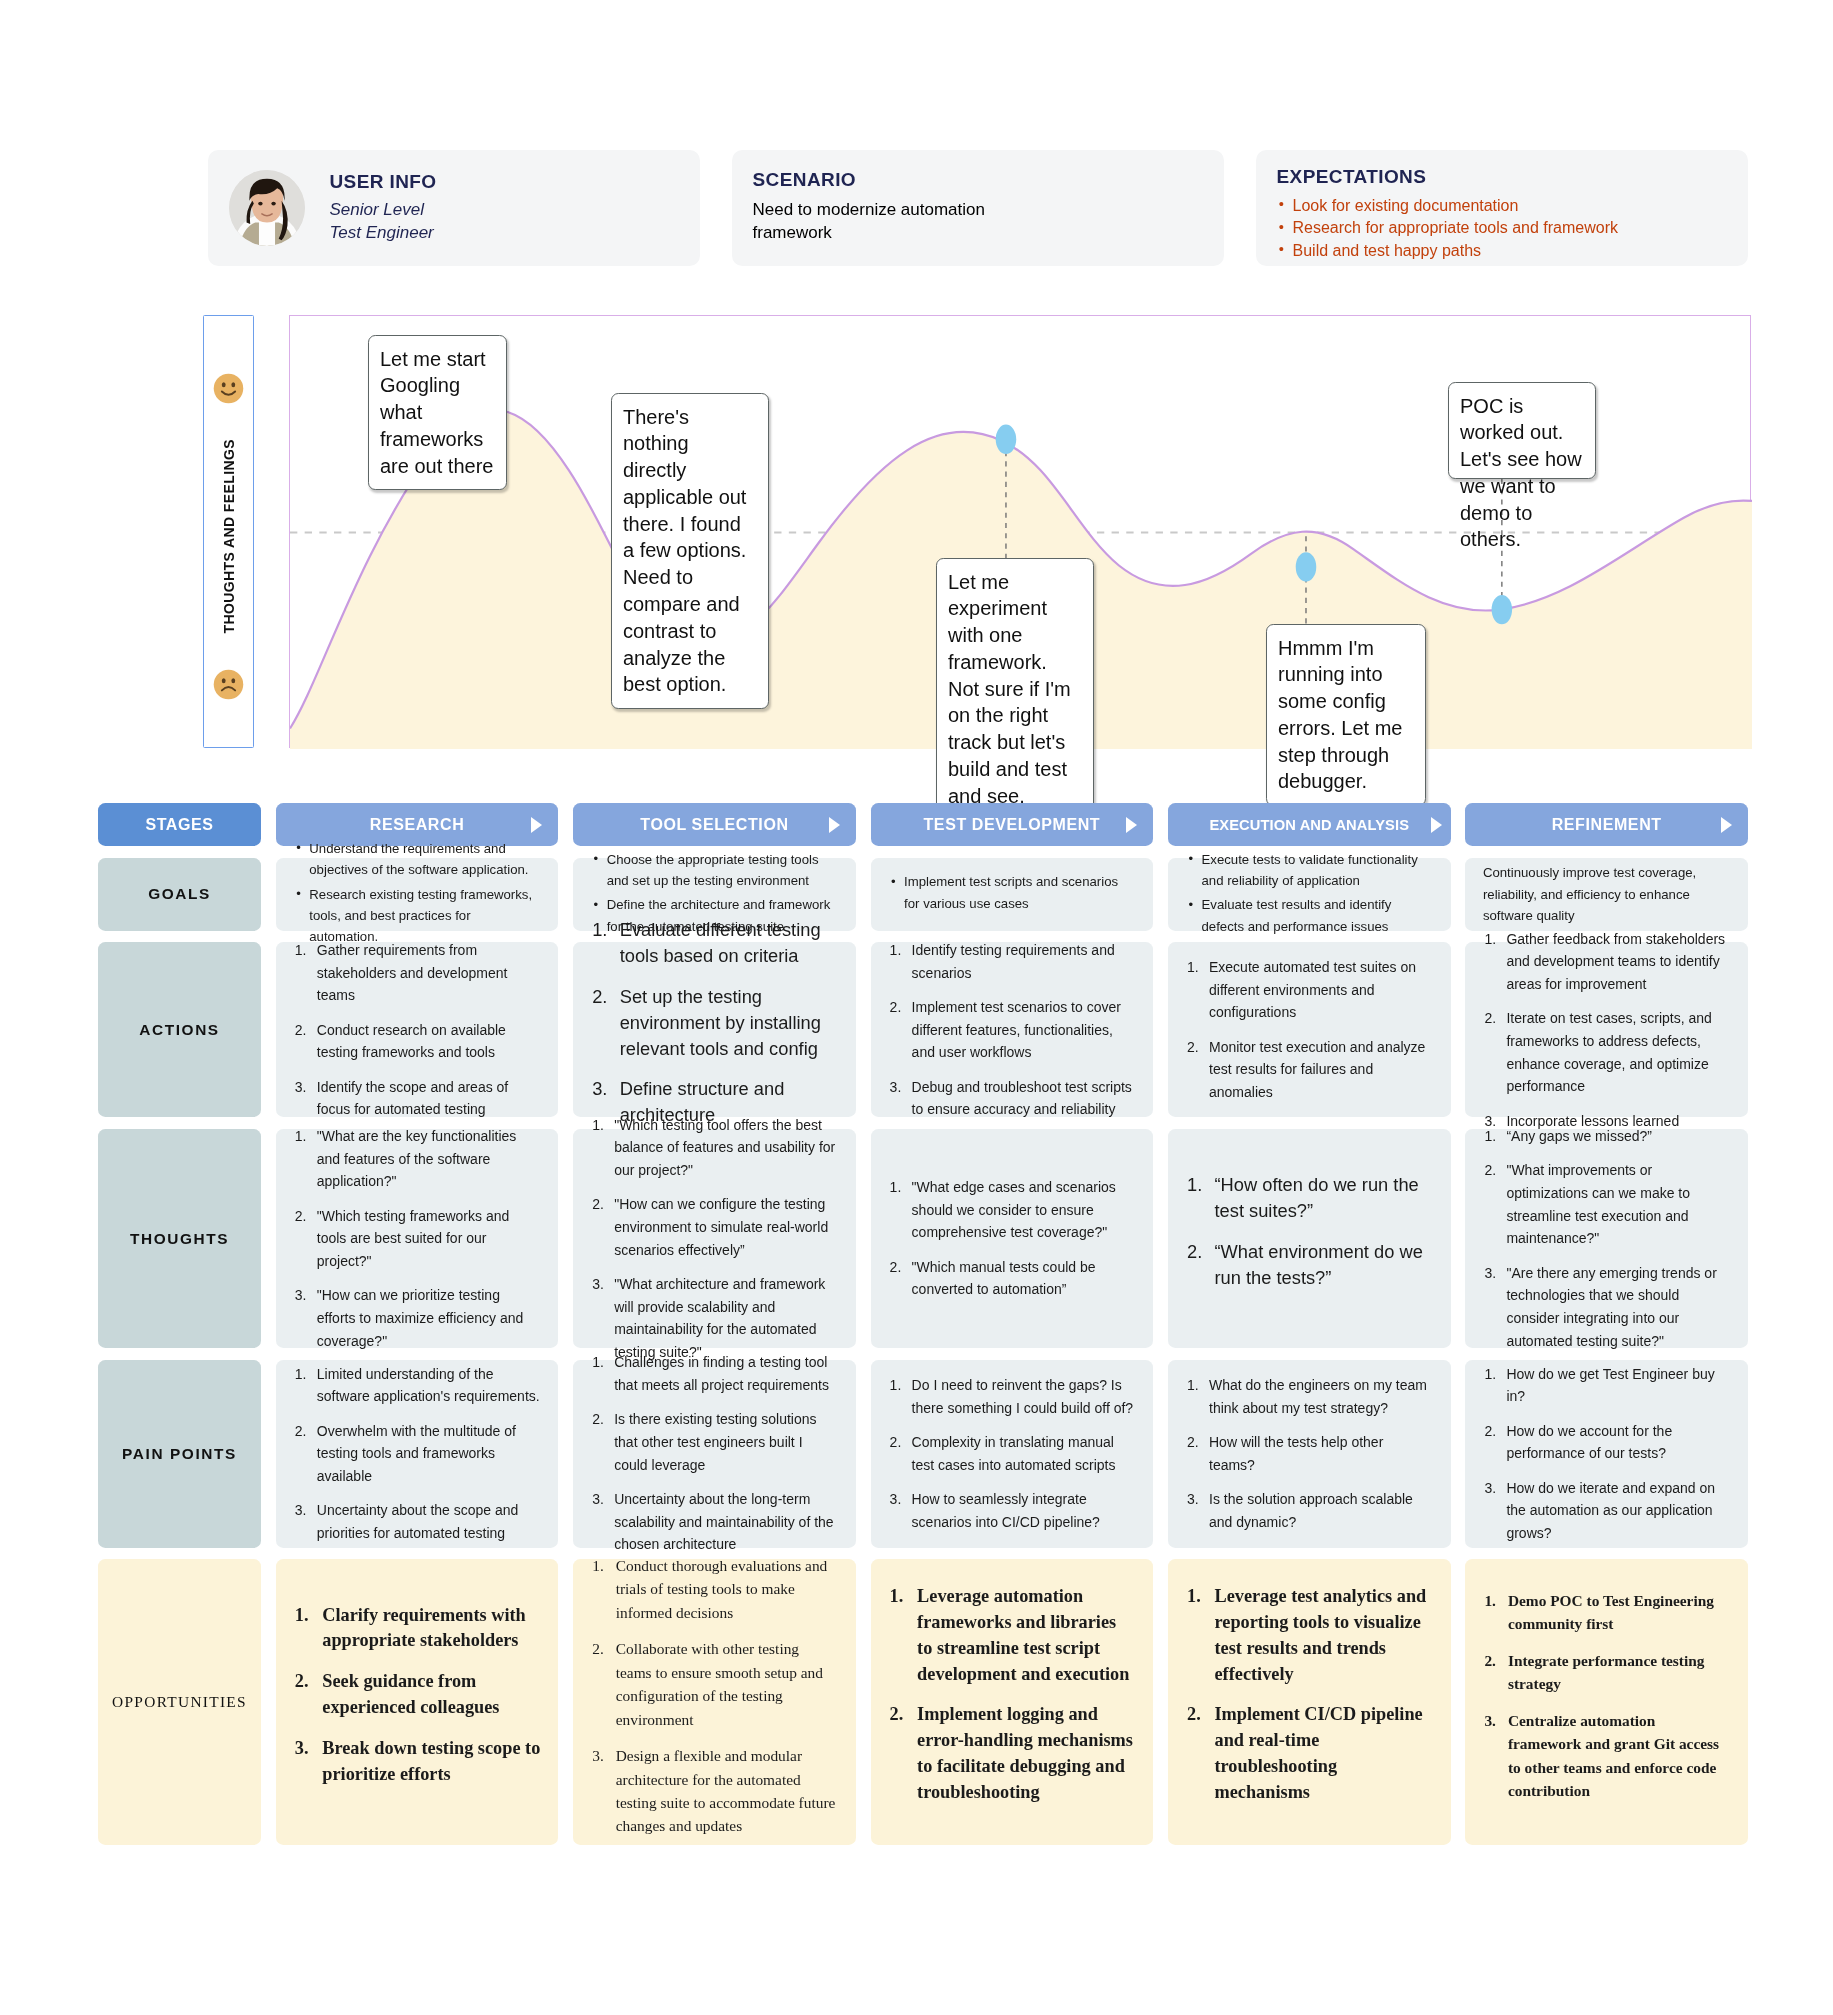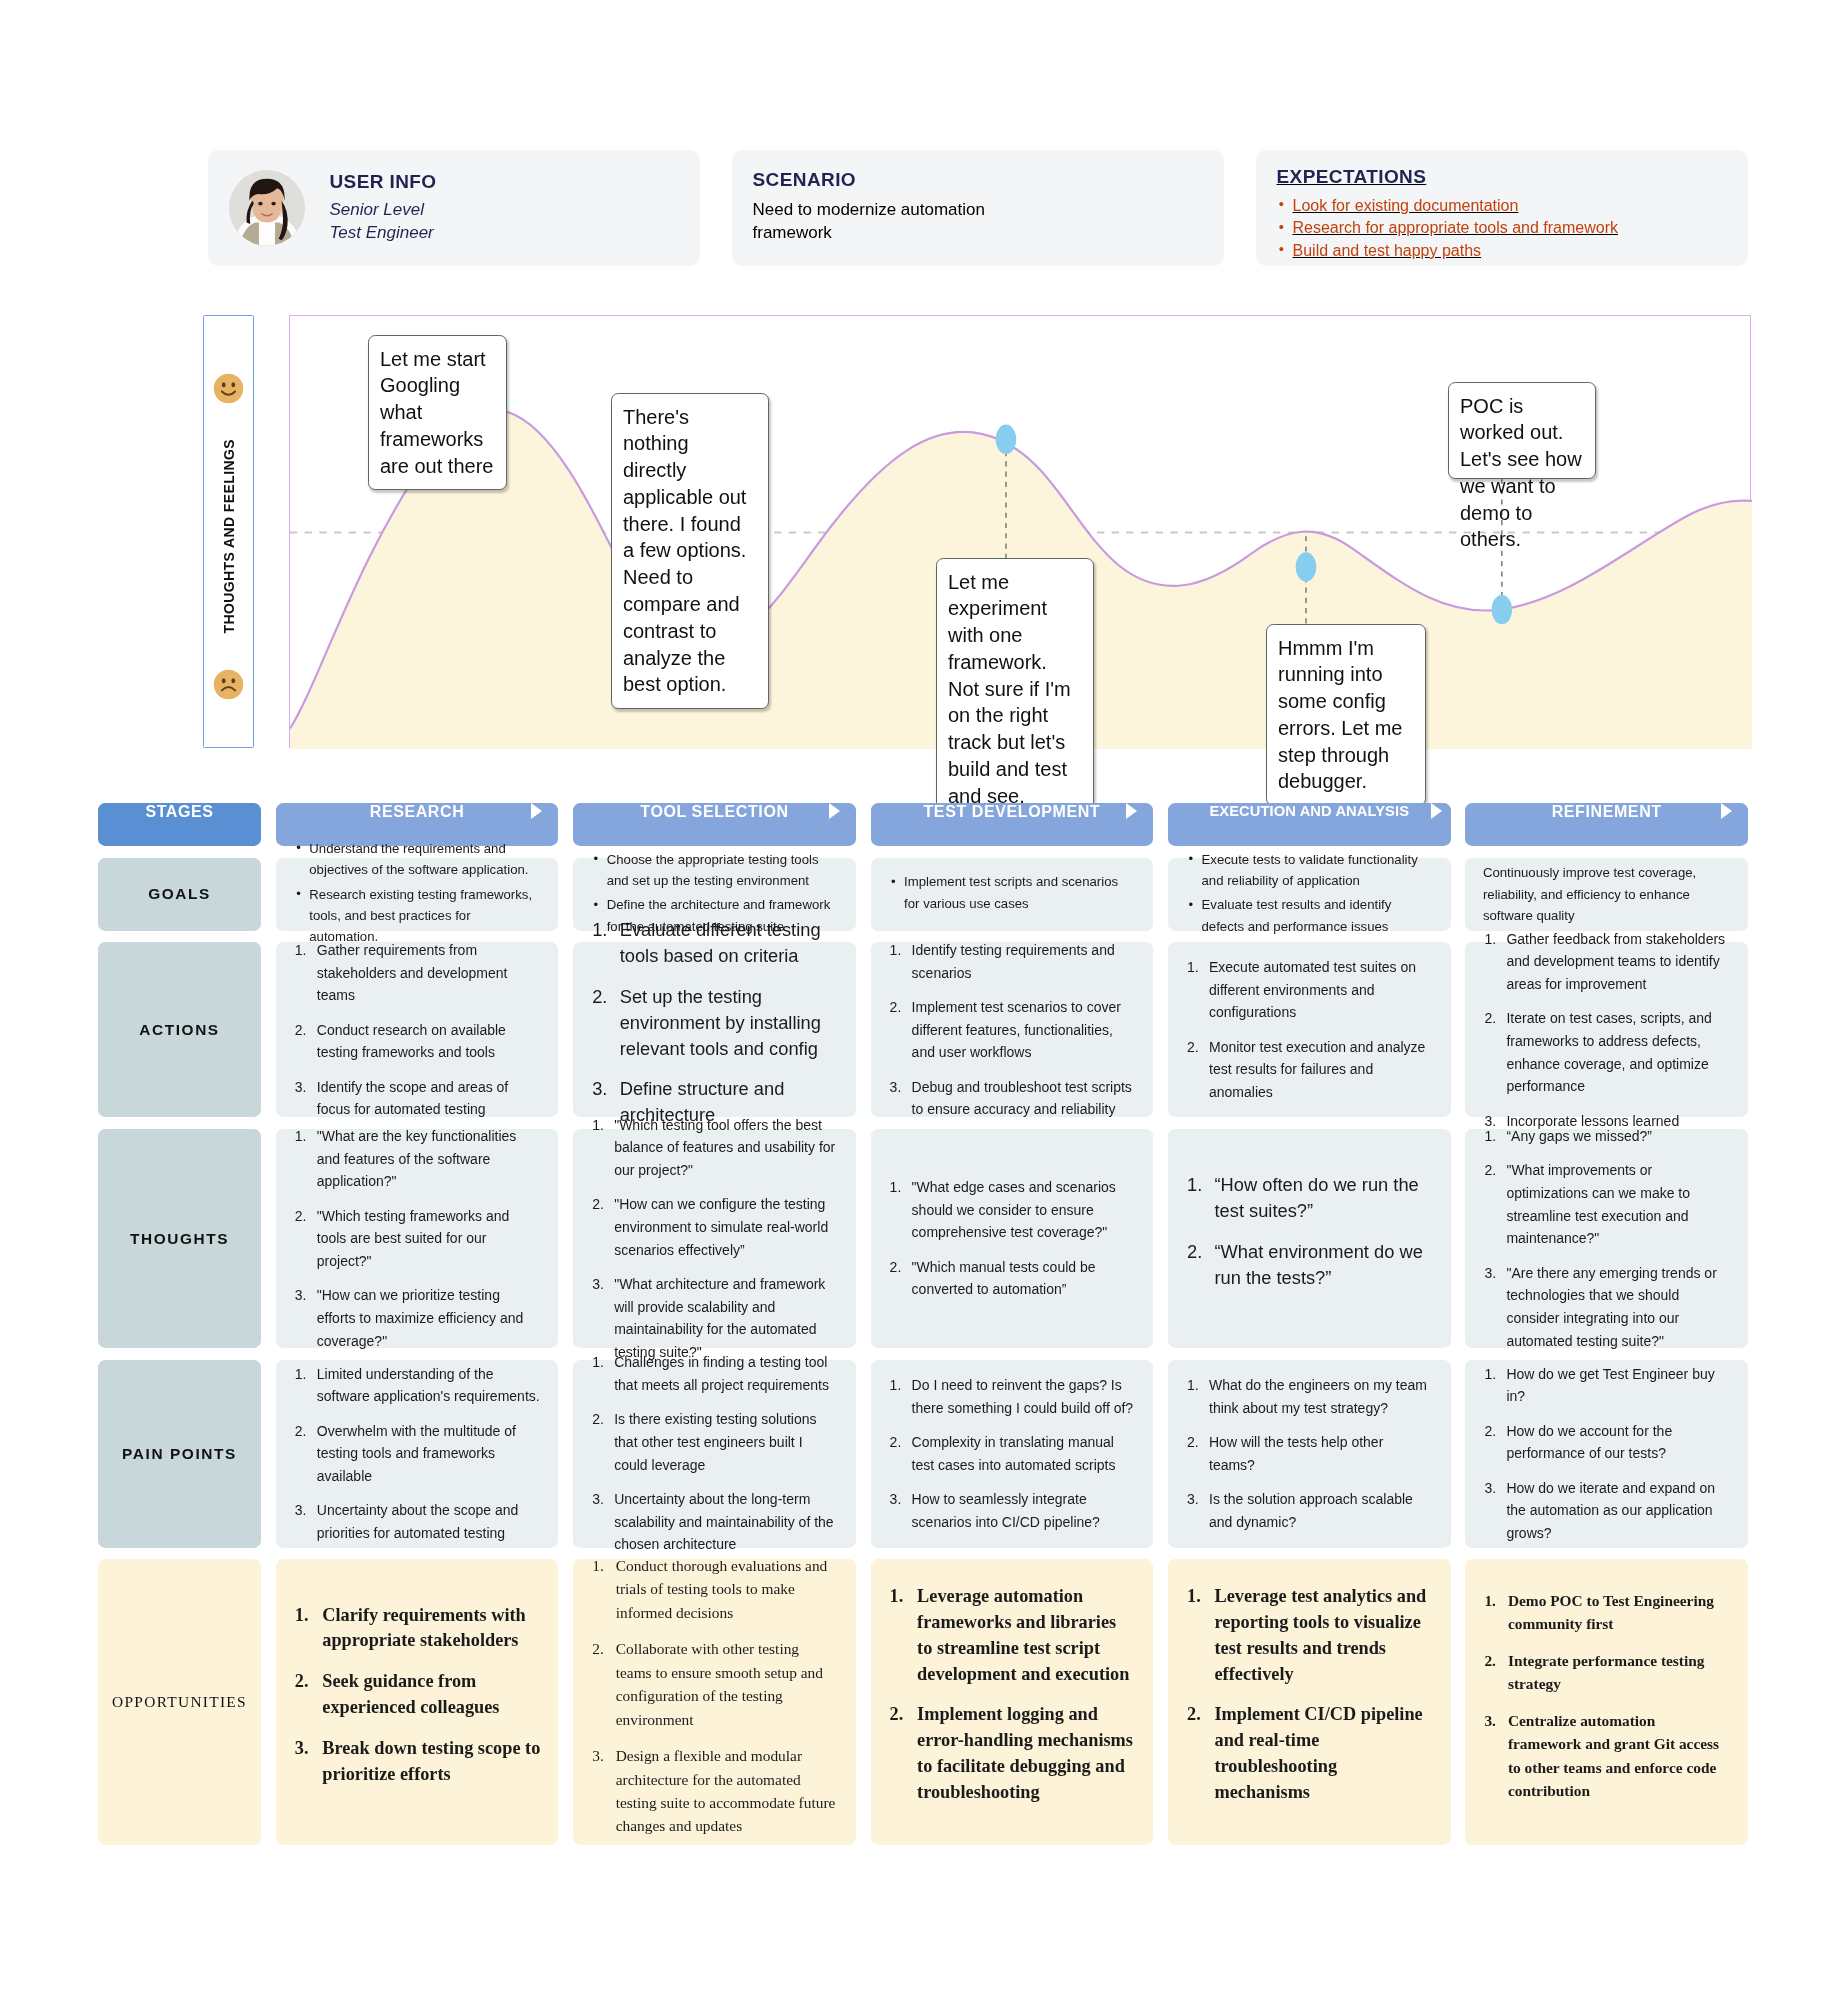--- a/index.html
+++ b/index.html
@@ -23,21 +23,21 @@
   }
   .info-card {
     background: #f4f5f6;
     border-radius: 10.3px;
     display: flex;
     align-items: center;
     padding: 0 20.5px;
   }
   .card-user { width: 506px; }
   .card-scenario { width: 506px; align-items: flex-start; padding-top: 19px; }
-  .card-expect { width: 506px; align-items: flex-start; padding-top: 16px; text-decoration: underline; }
+  .card-expect { width: 506px; align-items: flex-start; padding-top: 16px; }
 
   .avatar {
     width: 76px; height: 76px;
     border-radius: 50%;
     overflow: hidden;
     flex: 0 0 76px;
     margin-right: 25px;
     background: #e3e2e0;
     position: relative;
   }
@@ -139,20 +139,21 @@
 
   .stage-pill {
     height: 43px;
     border-radius: 7.3px;
     background: #85a6dd;
     color: #ffffff;
     font-size: 16px;
     font-weight: bold;
     letter-spacing: 0.6px;
     display: flex;
+    align-items: center;
     justify-content: center;
     position: relative;
   }
   .stage-pill.first { background: #5b8fd4; }
   .stage-arrow {
     position: absolute;
     right: 16px;
     width: 0; height: 0;
     border-left: 11px solid #ffffff;
     border-top: 8px solid transparent;

